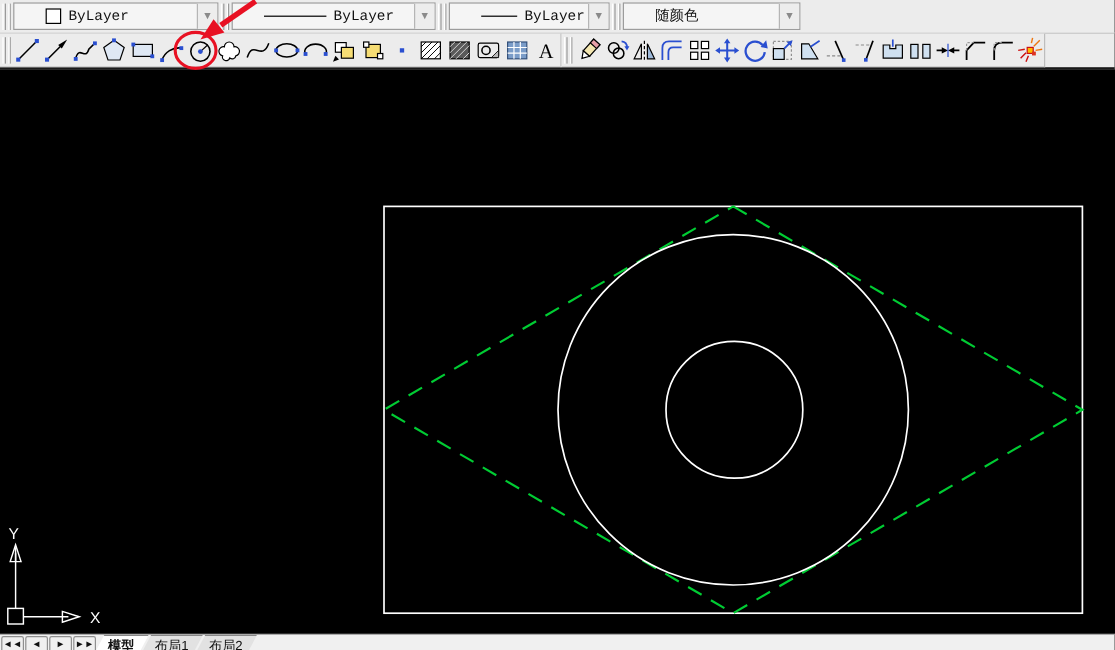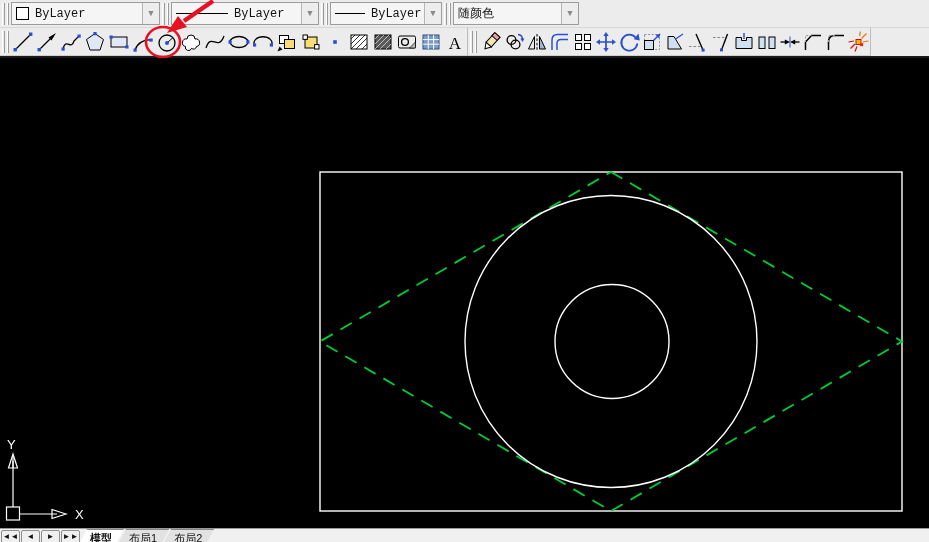--- a/index.html
+++ b/index.html
@@ -4,21 +4,21 @@
 <style>
   html,body{margin:0;padding:0;background:#000;}
   body{width:929px;height:542px;position:relative;overflow:hidden;
        font-family:"Liberation Sans","DejaVu Sans",sans-serif;-webkit-font-smoothing:none;}
 
   
   .row1{height:27px;background:#ececec;display:flex;align-items:center;border-bottom:1px solid #d7d7d7;}
   .grip{width:7px;height:22px;margin:0 2px;display:flex;gap:2px;align-items:stretch;}
   .grip i{display:block;width:2px;border-left:1px solid #fff;border-right:1px solid #9a9a9a;}
   .combo{height:21px;background:#f5f5f5;border:1px solid #9c9c9c;display:flex;
-         font-family:"Liberation Mono","DejaVu Sans Mono",monospace;font-size:12px;color:#111;}
+         font-family:"Liberation Mono","DejaVu Sans Mono",monospace;font-size:12px;color:#111;padding-left:22px;}
   .combo .body{flex:1;display:flex;align-items:center;gap:6px;padding:0 4px;overflow:hidden;white-space:nowrap;}
   .combo .swatch{width:11px;height:11px;background:#fff;border:1px solid #000;flex:0 0 auto;}
   .combo .lsample{height:0;border-top:1px solid #000;flex:0 0 auto;}
   .combo .dd{width:16px;align-self:stretch;border-left:1px solid #b5b5b5;background:#ededed;
              display:flex;align-items:center;justify-content:center;color:#8a8a8a;font-size:9px;}
 
   
   .row2{height:28px;background:#ececec;display:flex;align-items:center;border-bottom:2px solid #1a1a1a;position:relative;}
   .tbpanel{display:flex;align-items:center;height:28px;background:#ececec;
            border-right:1px solid #bdbdbd;box-shadow:inset 0 -1px 0 #cfcfcf;}

